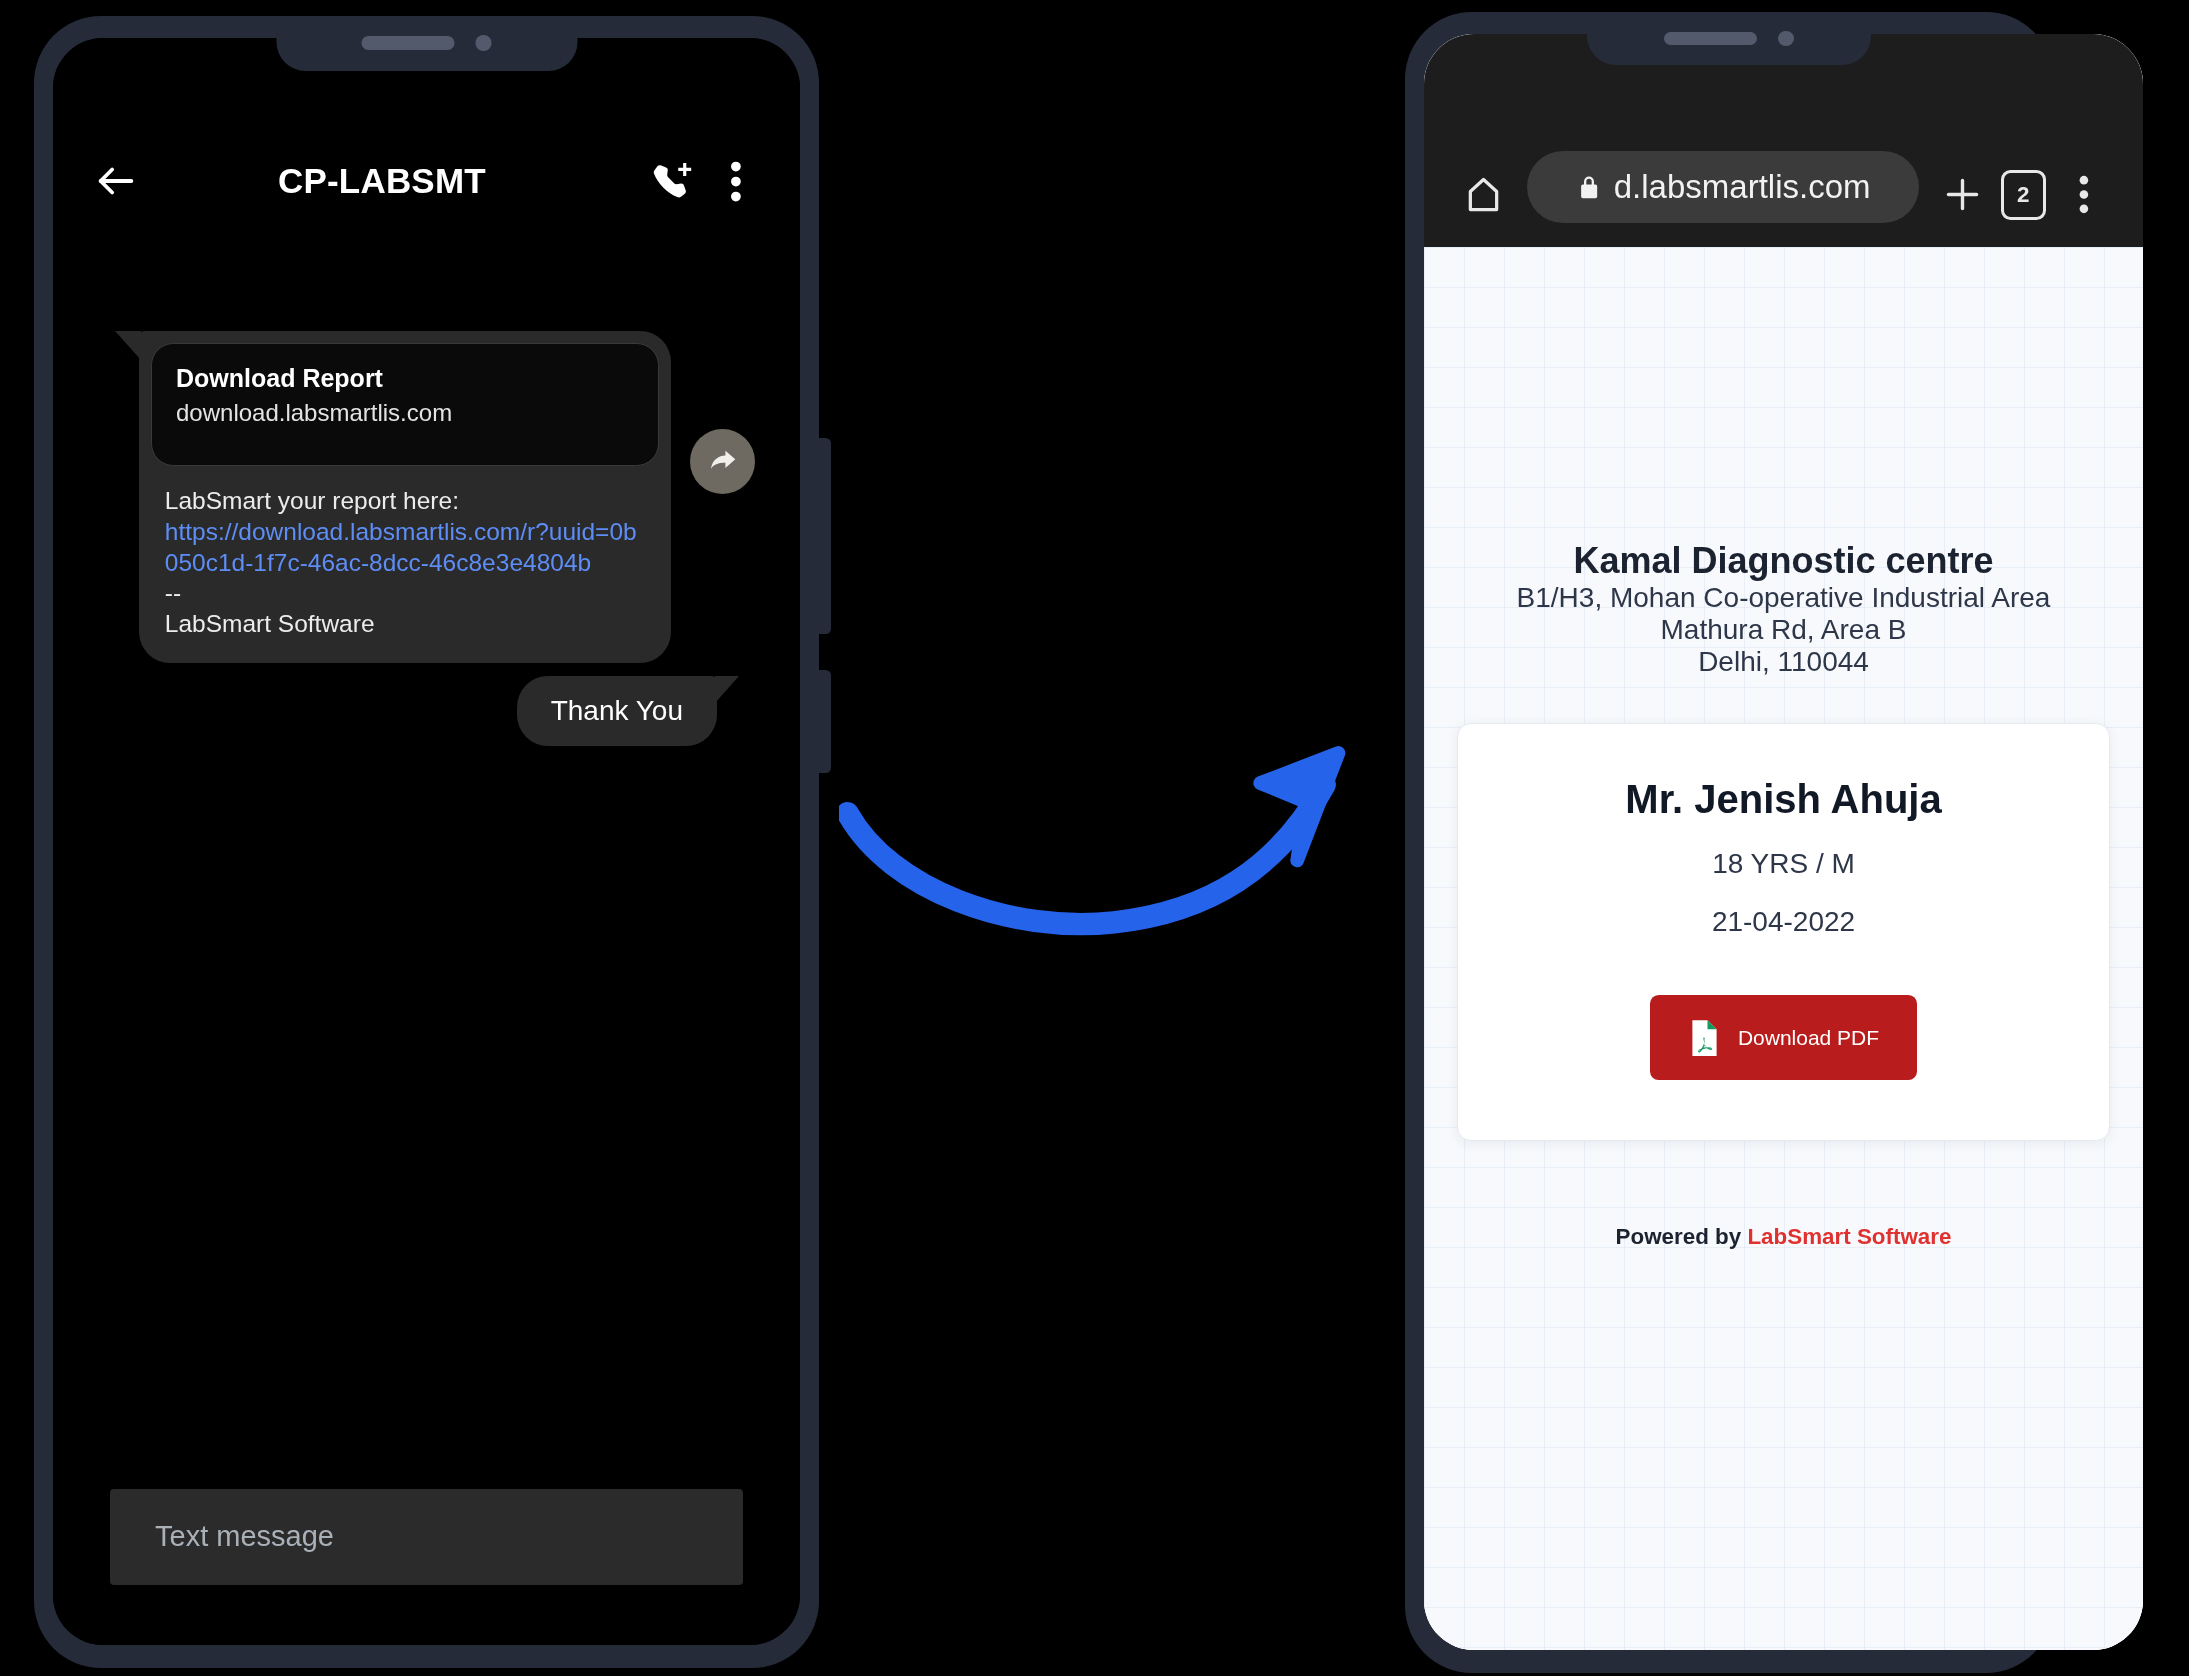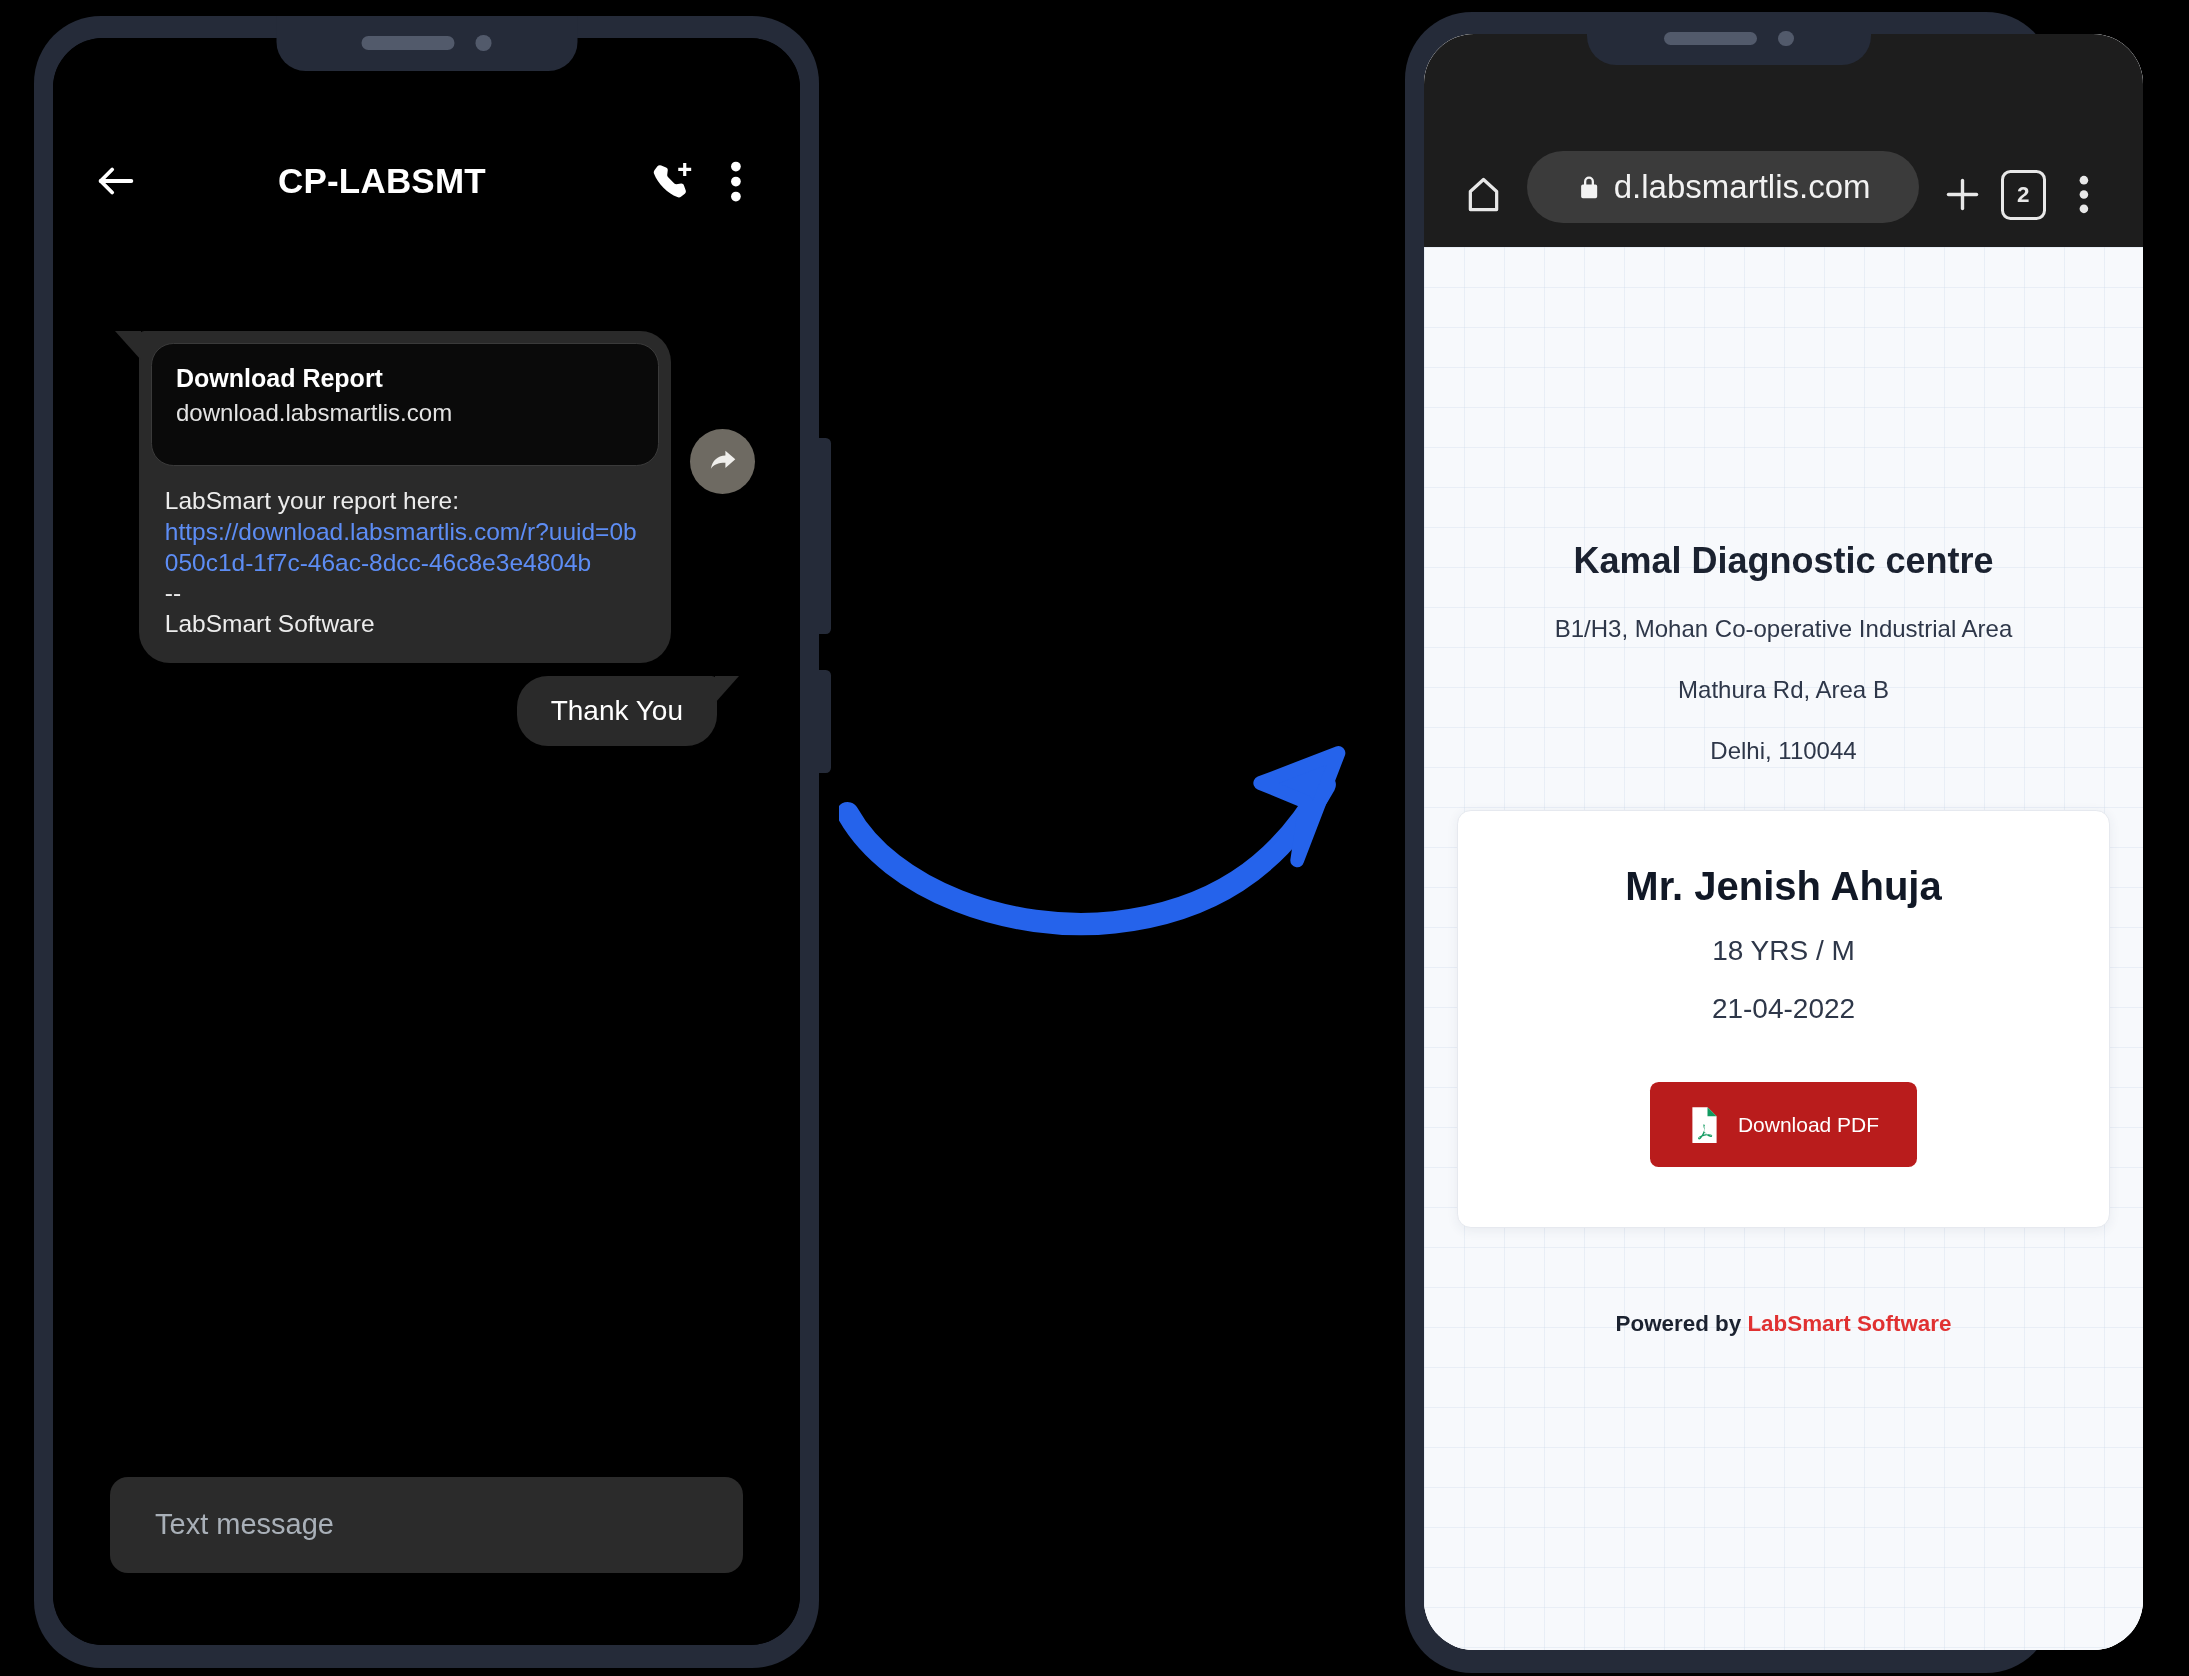--- a/index.html
+++ b/index.html
@@ -194,25 +194,25 @@
     right: -22.4px;
     top: 0;
     width: 0; height: 0;
     border-top: 27.5px solid #2a2a2a;
     border-right: 24px solid transparent;
   }
 
   .sms-input {
     position: absolute;
     left: 57px;
-    bottom: 72px;
+    bottom: 60px;
     width: 633px;
     height: 96px;
     background: #2b2b2b;
-    border-radius: 18px;
+    border-radius: 4px;
     display: flex;
     align-items: center;
     padding: 0 45px;
     color: #a9b0b8;
     font-size: 29px;
   }
 
   
   .browser {
     position: relative;
@@ -281,22 +281,21 @@
   .lab-name {
     margin-top: 293px;
     text-align: center;
     color: #1b2230;
     font-size: 36px;
     font-weight: 700;
   }
   .lab-addr {
     text-align: center;
     color: #2e3749;
-    font-size: 24px;
-    margin-top: 33px;
+    font-size: 28px;
     font-weight: 400;
   }
 
   .patient-card {
     margin-top: 45px;
     background: #ffffff;
     border: 0.9px solid #e6e9ef;
     border-radius: 13.8px;
     box-shadow: 0 2.6px 12px rgba(40,55,80,.07);
     padding: 53px 26px 60px 26px;

